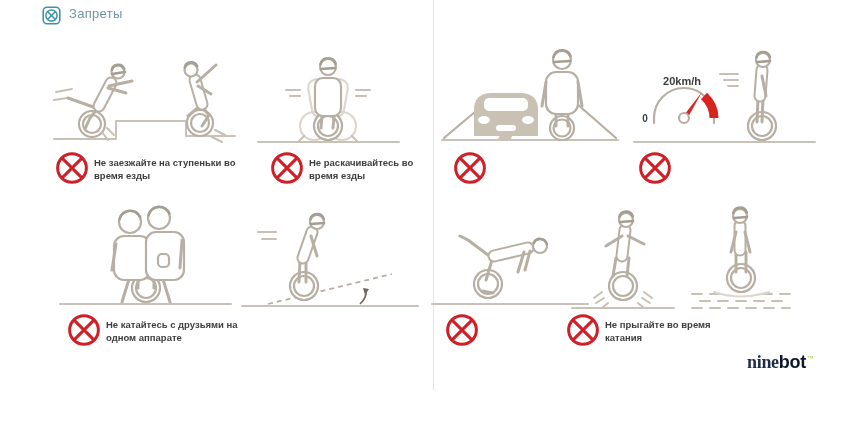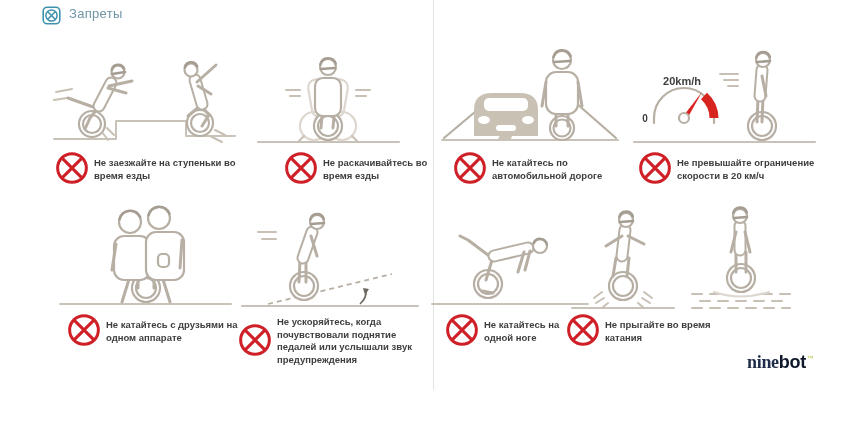--- a/index.html
+++ b/index.html
@@ -208,66 +208,56 @@
   </svg>
 
   <div class="item" style="left:55px;top:151px;width:195px">
     <svg class="nosign" viewBox="0 0 36 36">
       <circle cx="18" cy="18" r="15.2" fill="#fff" stroke="#cf2027" stroke-width="3.2"></circle>
       <path d="M7.8,7.8 L28.2,28.2 M28.2,7.8 L7.8,28.2" stroke="#cf2027" stroke-width="3.2" stroke-linecap="round"></path>
     </svg>
     <div class="ctext">Не заезжайте на ступеньки во время езды</div>
   </div>
 
-  <div class="item" style="left:284px;top:151px;width:160px">
+  <div class="item" style="left:270px;top:151px;width:160px">
     <svg class="nosign" viewBox="0 0 36 36">
       <circle cx="18" cy="18" r="15.2" fill="#fff" stroke="#cf2027" stroke-width="3.2"></circle>
       <path d="M7.8,7.8 L28.2,28.2 M28.2,7.8 L7.8,28.2" stroke="#cf2027" stroke-width="3.2" stroke-linecap="round"></path>
     </svg>
     <div class="ctext">Не раскачивайтесь во время езды</div>
   </div>
 
   <div class="item" style="left:453px;top:151px;width:170px">
     <svg class="nosign" viewBox="0 0 36 36">
       <circle cx="18" cy="18" r="15.2" fill="#fff" stroke="#cf2027" stroke-width="3.2"></circle>
       <path d="M7.8,7.8 L28.2,28.2 M28.2,7.8 L7.8,28.2" stroke="#cf2027" stroke-width="3.2" stroke-linecap="round"></path>
     </svg>
-    <div class="ctext">Не катайтесь по автомобильной дороге</div>
   </div>
 
   <div class="item" style="left:638px;top:151px;width:185px">
     <svg class="nosign" viewBox="0 0 36 36">
       <circle cx="18" cy="18" r="15.2" fill="#fff" stroke="#cf2027" stroke-width="3.2"></circle>
       <path d="M7.8,7.8 L28.2,28.2 M28.2,7.8 L7.8,28.2" stroke="#cf2027" stroke-width="3.2" stroke-linecap="round"></path>
     </svg>
-    <div class="ctext">Не превышайте ограничение скорости в 20 км/ч</div>
   </div>
 
   <div class="item" style="left:67px;top:313px;width:195px">
     <svg class="nosign" viewBox="0 0 36 36">
       <circle cx="18" cy="18" r="15.2" fill="#fff" stroke="#cf2027" stroke-width="3.2"></circle>
       <path d="M7.8,7.8 L28.2,28.2 M28.2,7.8 L7.8,28.2" stroke="#cf2027" stroke-width="3.2" stroke-linecap="round"></path>
     </svg>
     <div class="ctext">Не катайтесь с друзьями на одном аппарате</div>
   </div>
 
-  <div class="item" style="left:238px;top:313px;width:195px">
-    <svg class="nosign" viewBox="0 0 36 36">
-      <circle cx="18" cy="18" r="15.2" fill="#fff" stroke="#cf2027" stroke-width="3.2"></circle>
-      <path d="M7.8,7.8 L28.2,28.2 M28.2,7.8 L7.8,28.2" stroke="#cf2027" stroke-width="3.2" stroke-linecap="round"></path>
-    </svg>
-    <div class="ctext">Не ускоряйтесь, когда почувствовали поднятие педалей или услышали звук предупреждения</div>
-  </div>
 
   <div class="item" style="left:445px;top:313px;width:145px">
     <svg class="nosign" viewBox="0 0 36 36">
       <circle cx="18" cy="18" r="15.2" fill="#fff" stroke="#cf2027" stroke-width="3.2"></circle>
       <path d="M7.8,7.8 L28.2,28.2 M28.2,7.8 L7.8,28.2" stroke="#cf2027" stroke-width="3.2" stroke-linecap="round"></path>
     </svg>
-    <div class="ctext">Не катайтесь на одной ноге</div>
   </div>
 
   <div class="item" style="left:566px;top:313px;width:145px">
     <svg class="nosign" viewBox="0 0 36 36">
       <circle cx="18" cy="18" r="15.2" fill="#fff" stroke="#cf2027" stroke-width="3.2"></circle>
       <path d="M7.8,7.8 L28.2,28.2 M28.2,7.8 L7.8,28.2" stroke="#cf2027" stroke-width="3.2" stroke-linecap="round"></path>
     </svg>
     <div class="ctext">Не прыгайте во время катания</div>
   </div>
 

